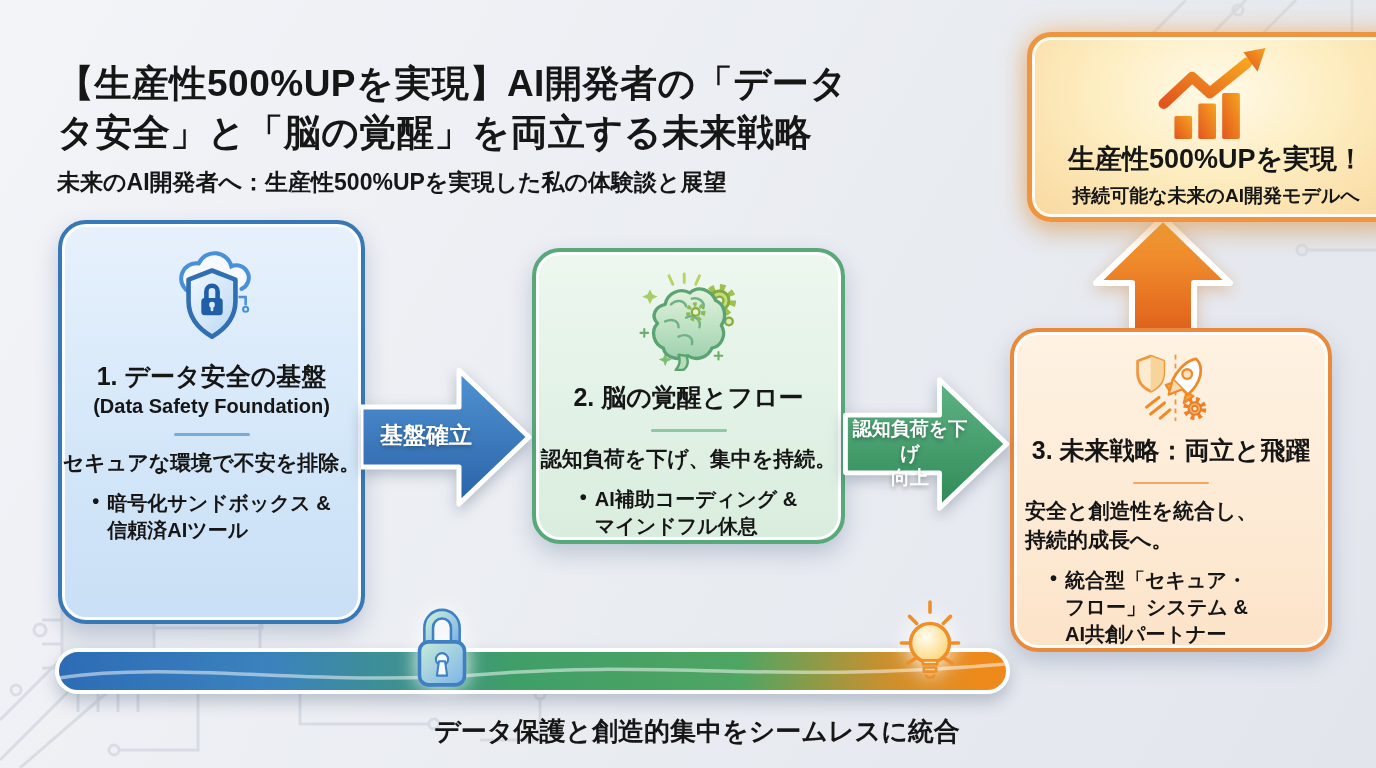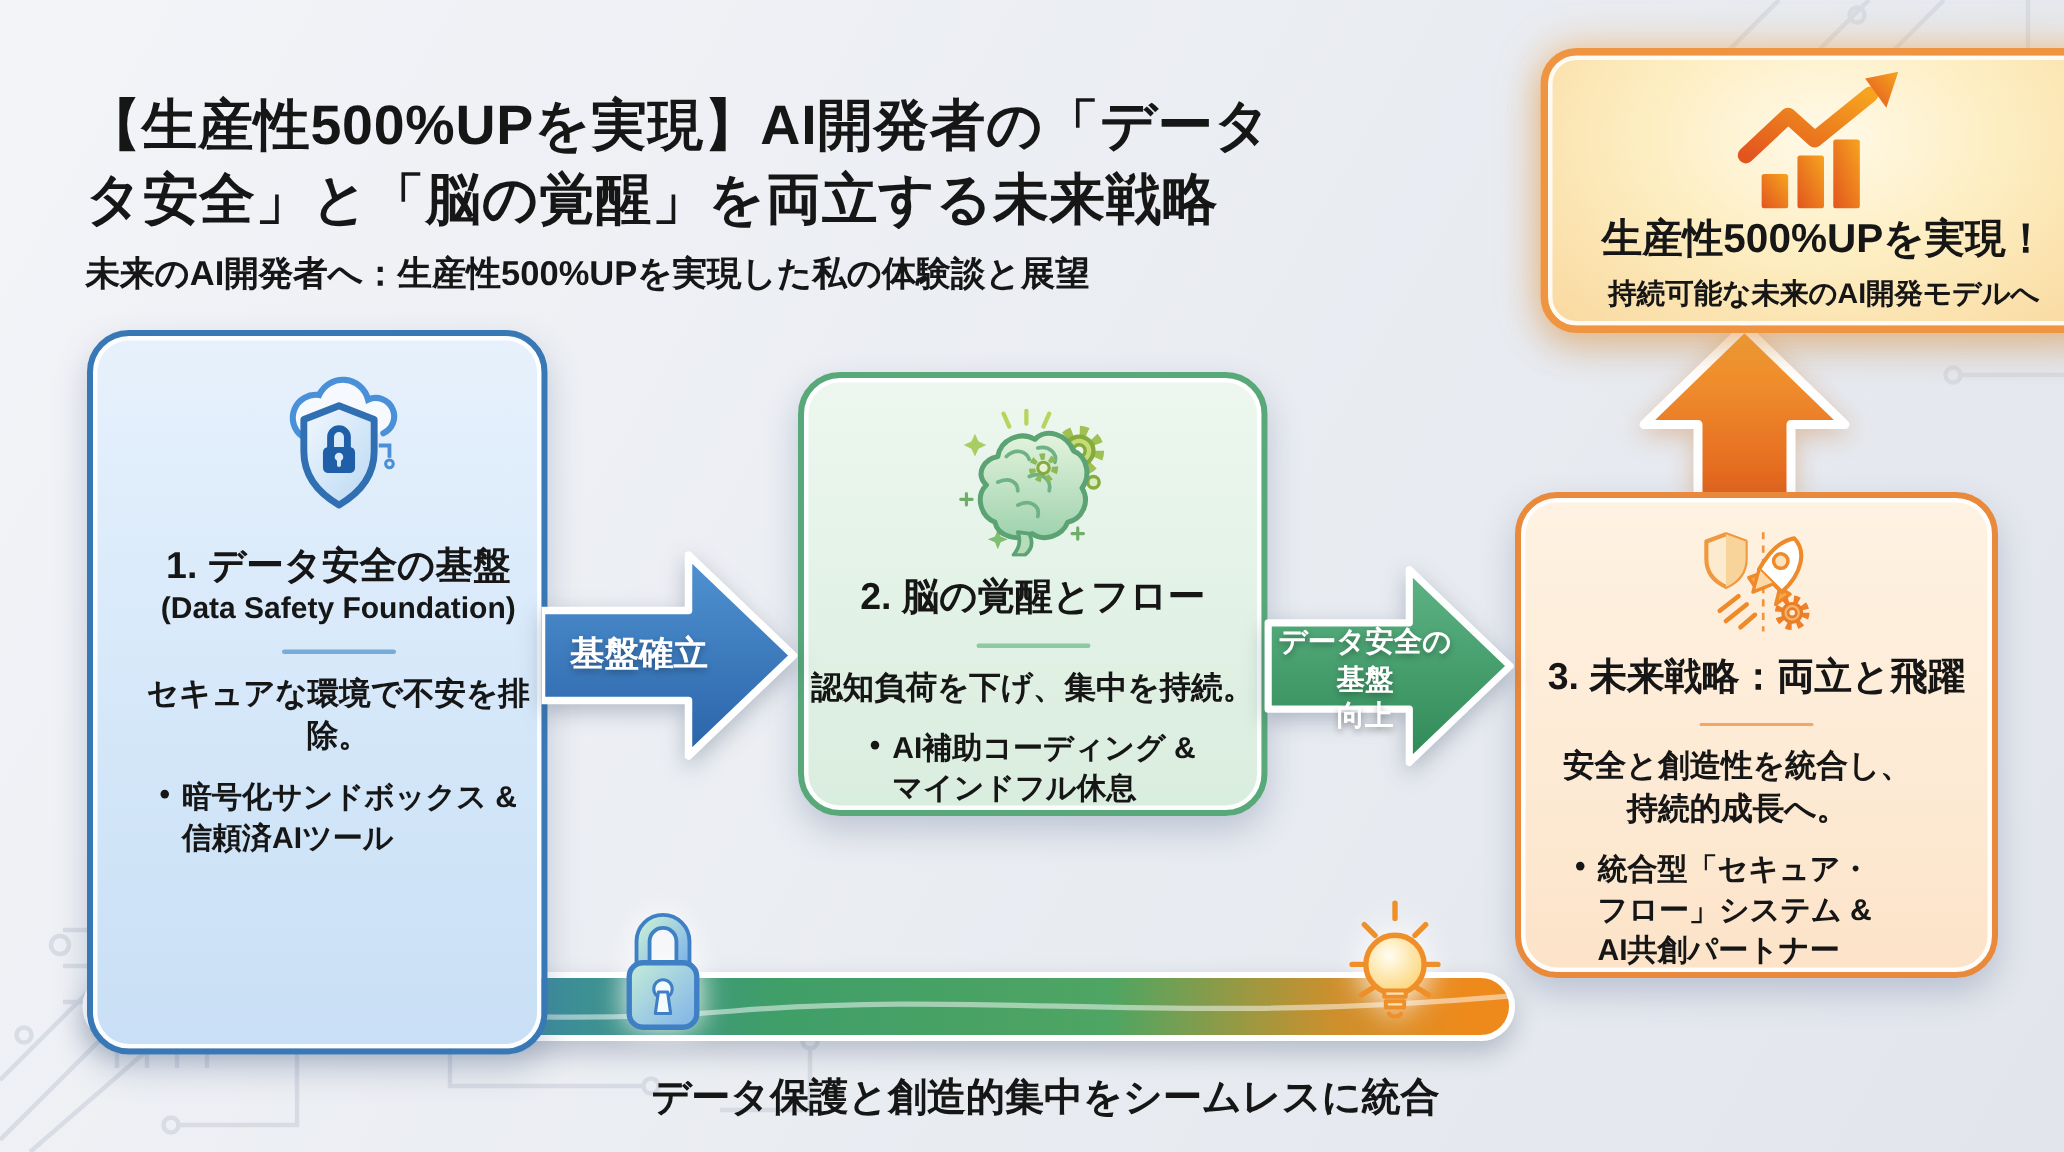--- a/index.html
+++ b/index.html
@@ -27,37 +27,37 @@
   .result-icon{margin-top:10px;}
   .result-title{font-size:27px;font-weight:800;margin-top:2px;}
   .result-sub{font-size:19px;font-weight:800;margin-top:6px;}
 
   
   .step{
     position:absolute;z-index:2;border-radius:28px;box-sizing:border-box;
     box-shadow:inset 0 0 0 3px rgba(255,255,255,.92),0 10px 22px rgba(80,100,140,.28);
     display:flex;flex-direction:column;align-items:center;text-align:center;
   }
-  .step1{left:58px;top:220px;width:307px;height:483px;border:4px solid #3878b4;
-    background:linear-gradient(180deg,#e7f1fc 0%,#d4e7f9 55%,#c9dff5 100%);padding-left:28px;}
+  .step1{left:58px;top:220px;width:307px;height:404px;border:4px solid #3878b4;
+    background:linear-gradient(180deg,#e7f1fc 0%,#d4e7f9 55%,#c9dff5 100%);}
   .step2{left:532px;top:248px;width:313px;height:296px;border:4px solid #58a879;
     background:linear-gradient(180deg,#edf7ef 0%,#e1f1e5 60%,#d9edde 100%);}
   .step3{left:1010px;top:328px;width:322px;height:324px;border:4px solid #e8893c;
     background:linear-gradient(180deg,#fef2e2 0%,#fdead4 60%,#fce3c8 100%);}
   .step-icon{margin-top:20px;}
   .step-title{font-size:25px;font-weight:800;margin-top:10px;}
   .step-sub{font-size:20px;font-weight:700;margin-top:2px;}
   .divider{width:76px;height:3px;border-radius:2px;margin:15px auto 13px;}
   .step1 .divider{background:#78abd8;}
   .step2 .divider{background:#8cc9a4;}
   .step3 .divider{background:#f2a863;}
   .step-desc{font-size:21px;font-weight:700;white-space:pre-line;line-height:1.35;}
   .bullet{display:flex;align-items:flex-start;gap:8px;margin-top:13px;font-size:20px;font-weight:700;}
   .bullet-text{white-space:pre-line;text-align:left;line-height:1.35;}
-  .step3 .step-desc{align-self:flex-start;text-align:center;padding-left:28px;}
+  .step3 .step-desc{align-self:flex-start;text-align:left;padding-left:11px;}
   .step3 .bullet{align-self:flex-start;padding-left:36px;}
 
   
   .harrow{position:absolute;z-index:3;filter:drop-shadow(0 5px 7px rgba(50,70,100,.3));}
   .arrow1{left:361px;top:362px;width:172px;height:150px;}
   .arrow2{left:842px;top:372px;width:172px;height:144px;}
   .arrow-label{position:absolute;color:#fff;font-weight:800;text-align:center;
     text-shadow:0 2px 4px rgba(0,0,0,.3);z-index:4;}
   .arrow1-label{left:370px;top:420px;width:112px;font-size:23px;}
   .arrow2-label{left:845px;top:417px;width:130px;font-size:19px;line-height:1.3;white-space:pre-line;}
@@ -230,21 +230,21 @@
 
   <svg class="harrow arrow2" viewBox="0 0 172 150" width="172" height="144">
     <defs>
       <linearGradient id="gA2" x1="0" y1="0" x2="0" y2="1">
         <stop offset="0" stop-color="#5fb385"></stop>
           <stop offset="1" stop-color="#2f8a57"></stop>
       </linearGradient>
     </defs>
     <polygon points="0,45 98,45 98,8 168,75 98,142 98,105 0,105" fill="url(#gA2)" stroke="#ffffff" stroke-width="5" stroke-linejoin="round"></polygon>
   </svg>
-  <div class="arrow-label arrow2-label">データ安全の基盤
+  <div class="arrow-label arrow2-label">認知負荷を下げ
 向上</div>
 
   <div class="step step3">
     <svg class="step-icon" width="128" height="112" viewBox="0 0 115 105">
       <path d="M64 4 V100" fill="none" stroke="#ef8a2a" stroke-width="2.6" stroke-dasharray="7 6" opacity=".9"></path>
       <path d="M28 6 L47 13 V30 C47 43 39 52 28 57 C17 52 9 43 9 30 V13 Z" fill="#fcebce" stroke="#f0983f" stroke-width="4" stroke-linejoin="round"></path>
       <path d="M28 6 L47 13 V30 C47 43 39 52 28 57 Z" fill="#f8d49a"></path>
       <g stroke="#ef8a2a" stroke-width="4.5" stroke-linecap="round">
         <path d="M22 80 L40 66"></path>
           <path d="M28 90 L48 74"></path>

